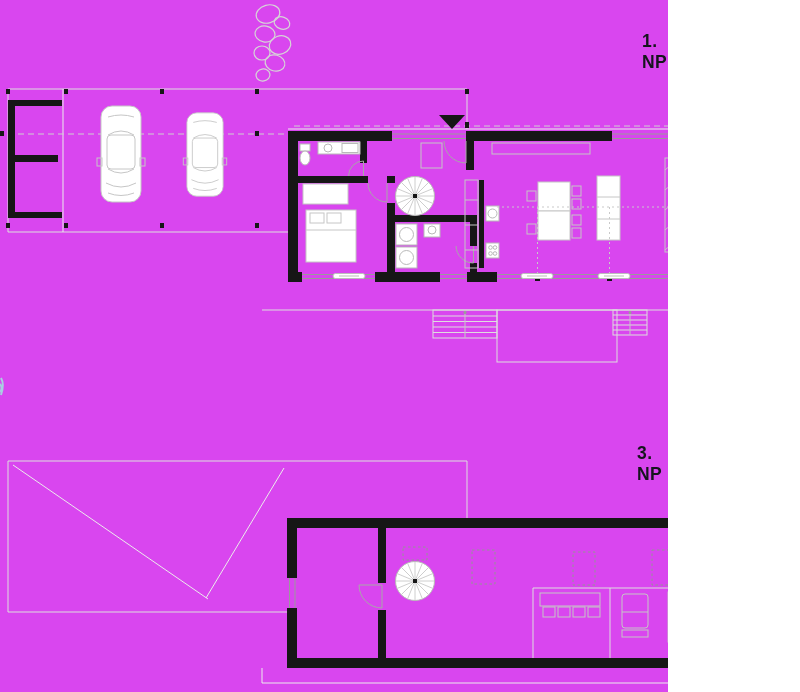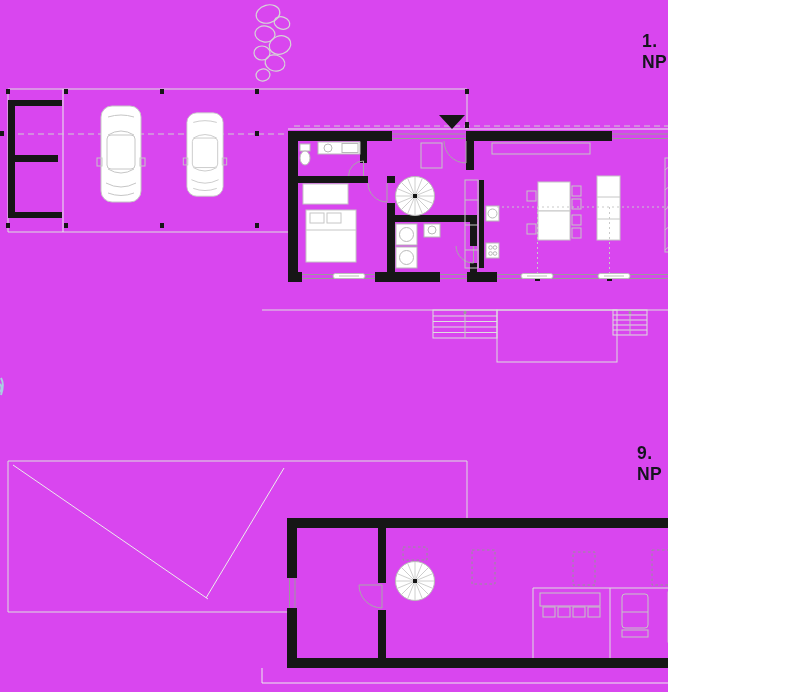--- a/index.html
+++ b/index.html
@@ -367,15 +367,15 @@
   </g>
 
   <g>
     <line x1="262" y1="668" x2="262" y2="683" class="fainter"></line>
     <line x1="262" y1="683" x2="786" y2="683" class="fainter"></line>
     <line x1="786" y1="668" x2="786" y2="683" class="fainter"></line>
   </g>
 </svg>
 
 <div class="plan-label" id="label-1np">1. NP</div>
-<div class="plan-label" id="label-2np">9. NP</div>
+<div class="plan-label" id="label-2np">3. NP</div>
 
 </div>
 
 </body></html>

